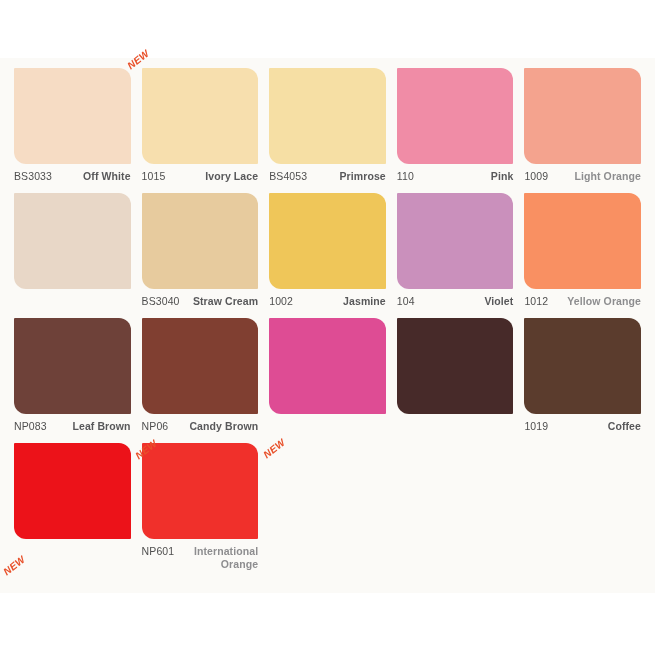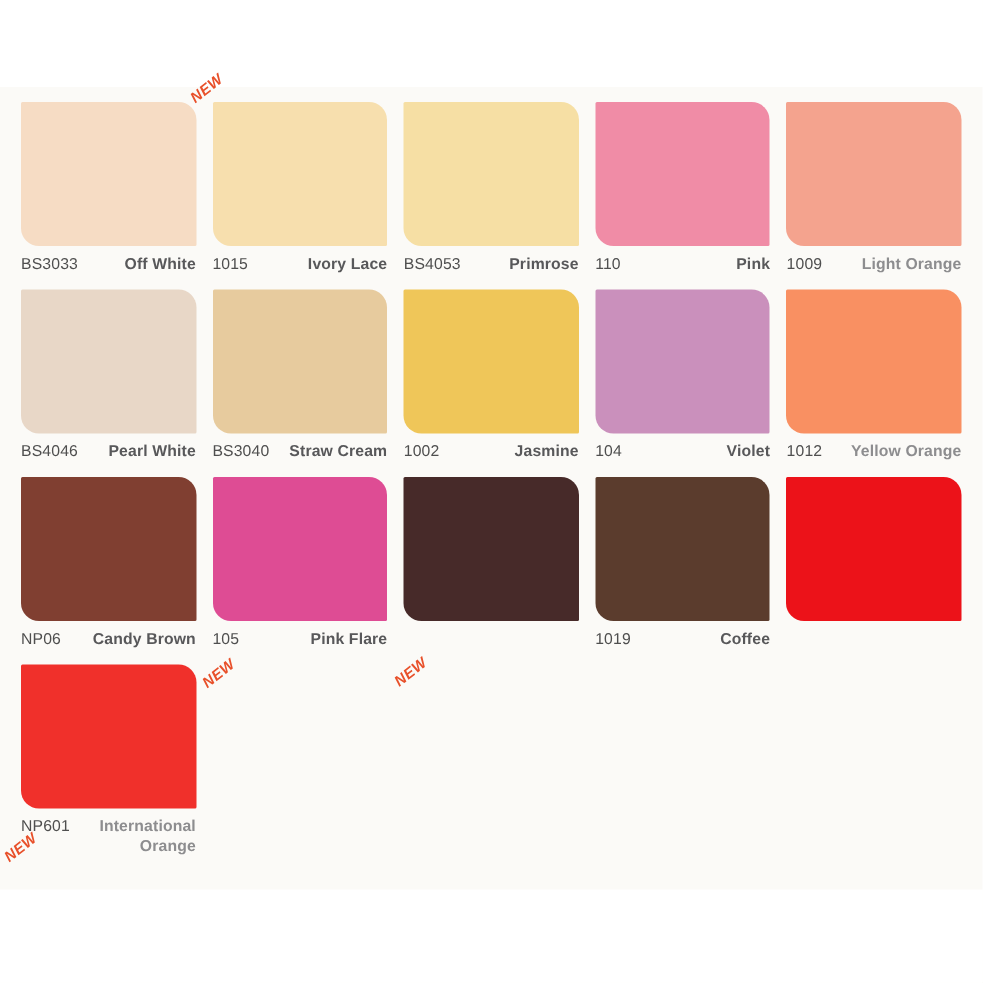--- a/index.html
+++ b/index.html
@@ -137,24 +137,20 @@
       </div>
       <div class="cell">
         <div class="chip" title="Light Orange" style="background: rgb(244, 163, 142);"></div>
         <div class="labels">
           <span class="code">1009</span>
           <span class="name muted">Light Orange</span>
         </div>
       </div>
       <div class="cell">
         <div class="chip" title="Pearl White" style="background: rgb(232, 215, 199);"></div>
-        <div class="labels">
-          <span class="code">BS4046</span>
-          <span class="name">Pearl White</span>
-        </div>
       </div>
       <div class="cell">
         <div class="chip" title="Straw Cream" style="background: rgb(231, 203, 158);"></div>
         <div class="labels">
           <span class="code">BS3040</span>
           <span class="name">Straw Cream</span>
         </div>
       </div>
       <div class="cell">
         <div class="chip" title="Jasmine" style="background: rgb(239, 198, 89);"></div>
@@ -171,32 +167,35 @@
         </div>
       </div>
       <div class="cell">
         <div class="chip" title="Yellow Orange" style="background: rgb(249, 144, 98);"></div>
         <div class="labels">
           <span class="code">1012</span>
           <span class="name muted">Yellow Orange</span>
         </div>
       </div>
       <div class="cell">
+        <div class="chip" title="Leaf Brown" style="background: rgb(110, 65, 57);"></div>
+        <div class="labels">
+          <span class="code">NP083</span>
+          <span class="name">Leaf Brown</span>
+        </div>
+      </div>
+      <div class="cell">
         <div class="chip" title="Candy Brown" style="background: rgb(128, 63, 49);"></div>
         <div class="labels">
           <span class="code">NP06</span>
           <span class="name">Candy Brown</span>
         </div>
       </div>
       <div class="cell">
         <div class="chip" title="Pink Flare" style="background: rgb(222, 76, 148);"></div>
-        <div class="labels">
-          <span class="code">105</span>
-          <span class="name">Pink Flare</span>
-        </div>
       </div>
       <div class="cell">
         <div class="chip" title="Deep Indian Red" style="background: rgb(71, 42, 41);"></div>
       </div>
       <div class="cell">
         <div class="chip" title="Coffee" style="background: rgb(91, 60, 45);"></div>
         <div class="labels">
           <span class="code">1019</span>
           <span class="name">Coffee</span>
         </div>

